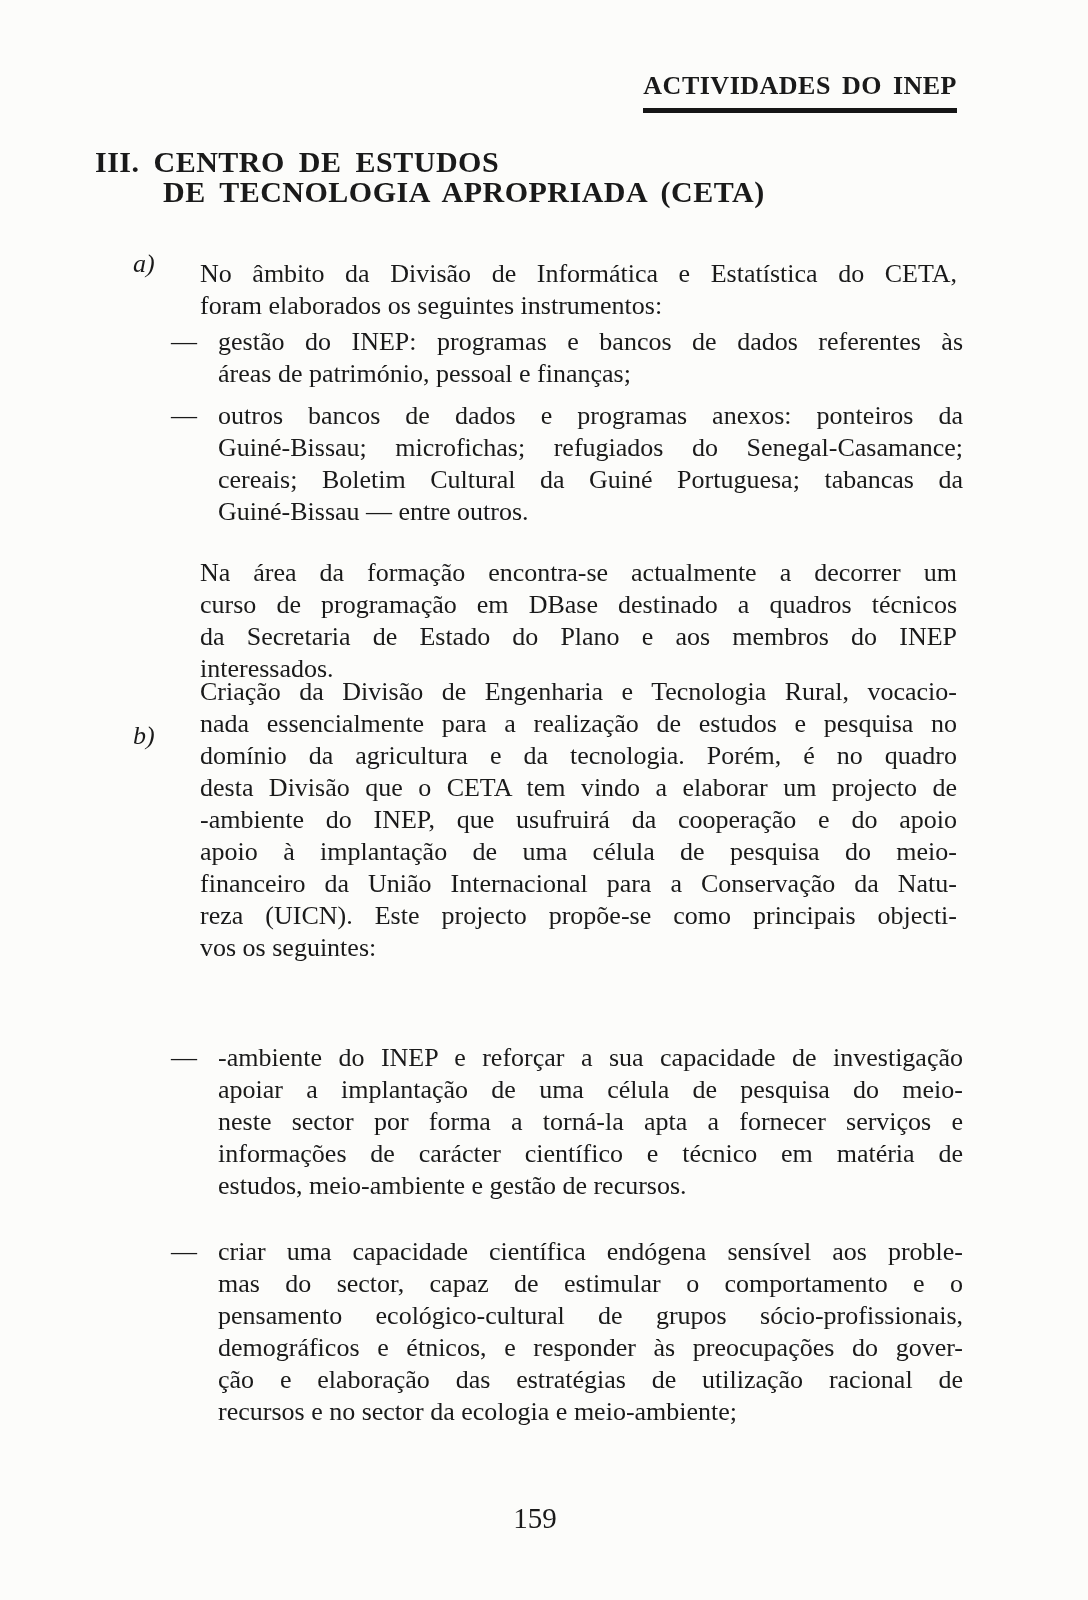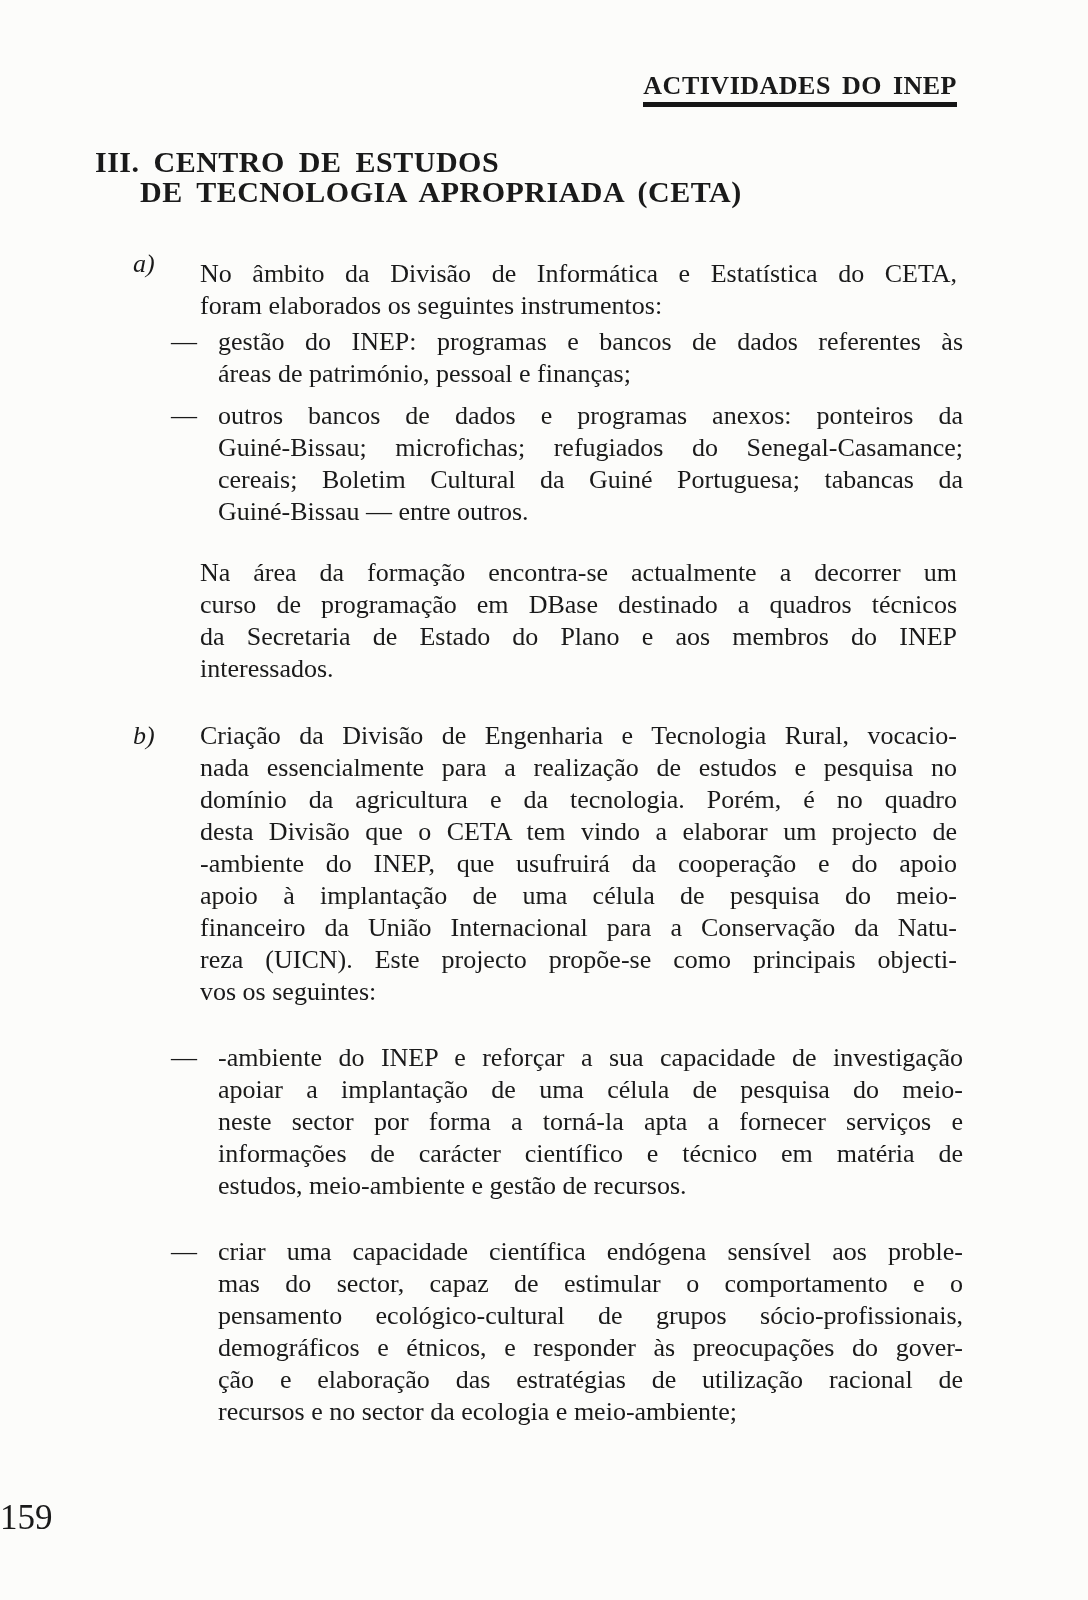--- a/index.html
+++ b/index.html
@@ -20,37 +20,38 @@
   
   .running-header {
     position: absolute;
     top: 70px;
     right: 131px;
     font-size: 26px;
     font-weight: bold;
     line-height: 32px;
     letter-spacing: 0.5px;
     word-spacing: 4px;
+    padding-bottom: 6px;
     border-bottom: 5px solid #161616;
     white-space: nowrap;
   }
   
   .section-title {
     position: absolute;
     left: 95px;
     top: 147px;
     margin: 0;
     font-size: 30px;
     font-weight: bold;
     line-height: 30px;
     letter-spacing: 0.5px;
     word-spacing: 6px;
     white-space: nowrap;
   }
-  .section-title .title-l2 { margin-left: 45px; }
+  .section-title .title-l2 { margin-left: 68px; }
   
   .tblock {
     position: absolute;
     font-size: 26px;
     line-height: 32px;
   }
   .marker {
     position: absolute;
     font-size: 26px;
     line-height: 32px;
@@ -70,22 +71,22 @@
   .tline { text-align: left; }
   .tline.just {
     text-align: justify;
     text-align-last: justify;
   }
   .page-number {
     position: absolute;
     left: 0;
     top: 1502px;
     width: 1070px;
-    text-align: left;
-    font-size: 35px;
+    text-align: center;
+    font-size: 29px;
     line-height: 32px;
   }
 </style>
 </head>
 <body>
 
 <div class="page">
 
   <div class="running-header">ACTIVIDADES DO INEP</div>
 
@@ -121,21 +122,21 @@
 
   <div class="tblock para" style="top:557px">
       <div class="tline just">Na área da formação encontra-se actualmente a decorrer um</div>
       <div class="tline just">curso de programação em DBase destinado a quadros técnicos</div>
       <div class="tline just">da Secretaria de Estado do Plano e aos membros do INEP</div>
       <div class="tline">interessados.</div>
     </div>
 
   <span class="marker" style="top:720px">b)</span>
 
-  <div class="tblock para" style="top:720px">
+  <div class="tblock para" style="top:676px">
       <div class="tline just">Criação da Divisão de Engenharia e Tecnologia Rural, vocacio-</div>
       <div class="tline just">nada essencialmente para a realização de estudos e pesquisa no</div>
       <div class="tline just">domínio da agricultura e da tecnologia. Porém, é no quadro</div>
       <div class="tline just">desta Divisão que o CETA tem vindo a elaborar um projecto de</div>
       <div class="tline just">-ambiente do INEP, que usufruirá da cooperação e do apoio</div>
       <div class="tline just">apoio à implantação de uma célula de pesquisa do meio-</div>
       <div class="tline just">financeiro da União Internacional para a Conservação da Natu-</div>
       <div class="tline just">reza (UICN). Este projecto propõe-se como principais objecti-</div>
       <div class="tline">vos os seguintes:</div>
     </div>

